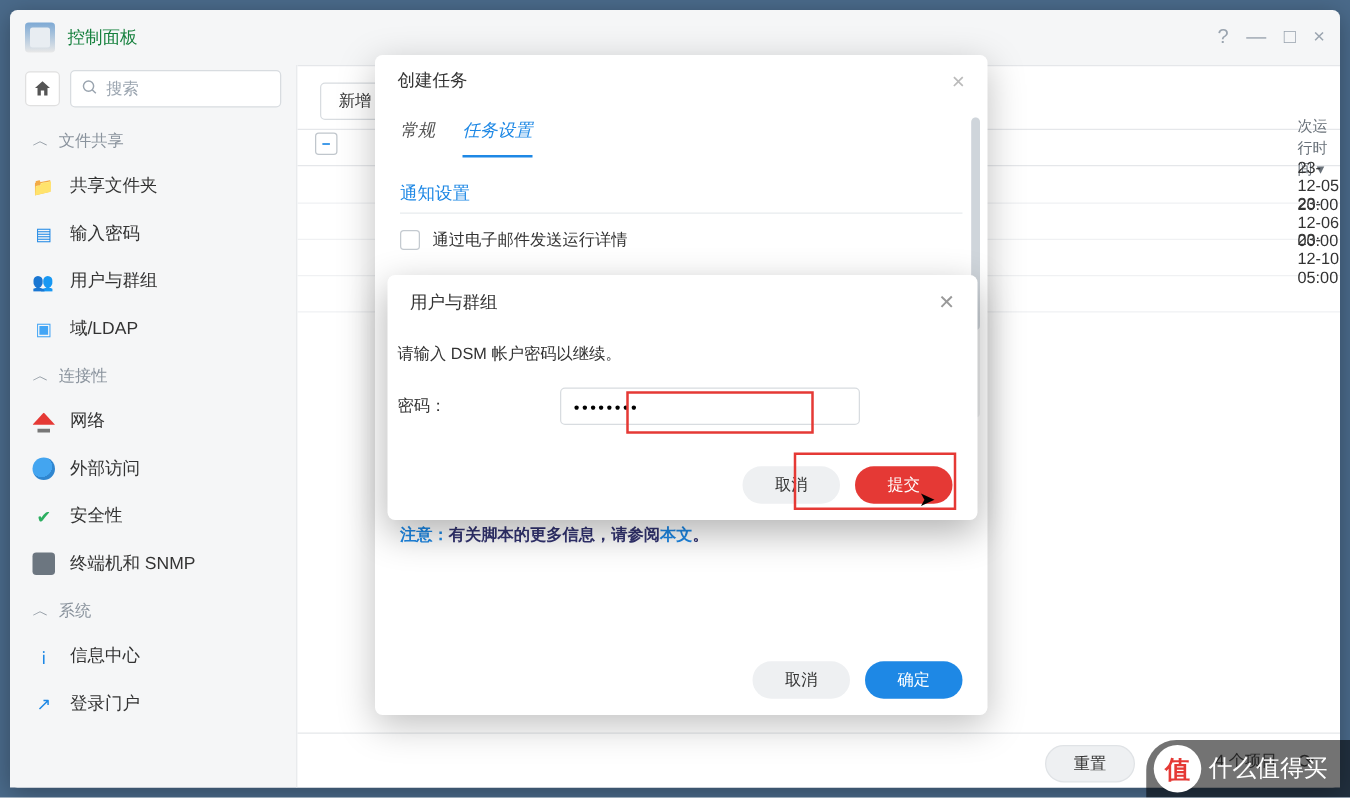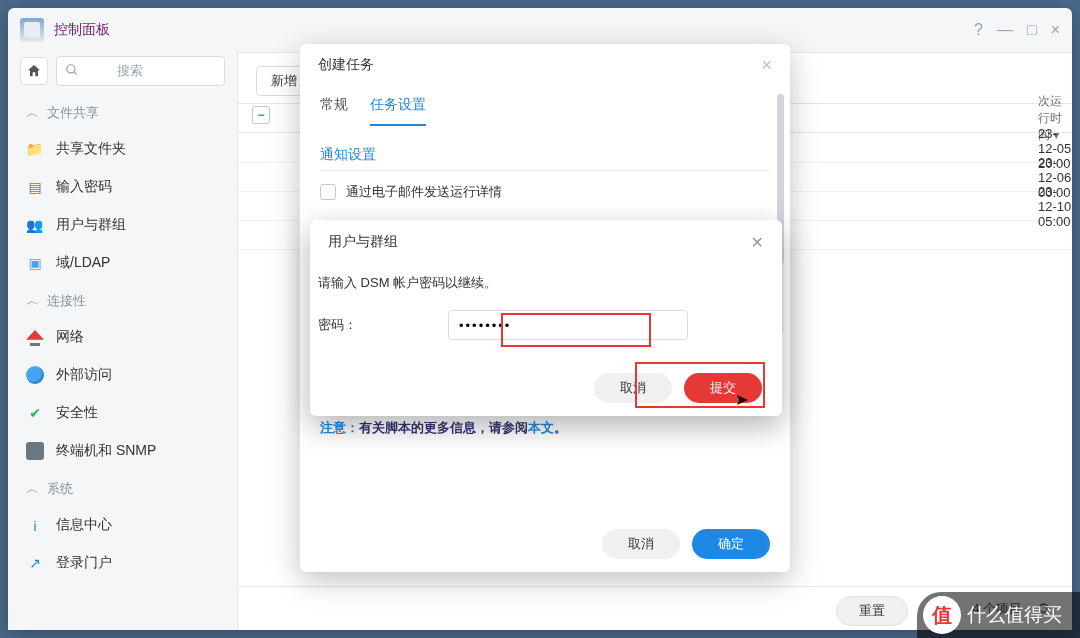--- a/index.html
+++ b/index.html
@@ -5,30 +5,30 @@
 * { box-sizing: border-box; margin: 0; padding: 0; font-family: "Microsoft YaHei", "PingFang SC", sans-serif; }
 body { width: 1080px; height: 638px; overflow: hidden; background: #4a6a8a; position: relative; }
 
 
 .window { position: absolute; top: 8px; left: 8px; right: 8px; bottom: 8px; background: #f5f6f7; border-radius: 6px; box-shadow: 0 4px 20px rgba(0,0,0,0.3); display: flex; flex-direction: column; }
 
 
 .titlebar { height: 44px; display: flex; align-items: center; padding: 0 12px; color: #6c757d; }
 .titlebar .app-icon { width: 24px; height: 24px; background: linear-gradient(#7da9d4,#e8e8e8); border-radius: 3px; margin-right: 10px; position:relative;}
 .titlebar .app-icon::after{content:"";position:absolute;inset:4px;background:#e8edf2;border-radius:2px;}
-.titlebar .title { font-size: 14px; color:#701a75;}
+.titlebar .title { font-size: 14px; color:#15803d;}
 .titlebar .win-ctrls { margin-left: auto; display: flex; gap: 14px; color: #9aa4af; font-size: 16px;}
 .win-ctrls span { cursor:pointer; }
 
 
 .body { flex:1; display:flex; min-height:0;}
 .sidebar { width: 230px; background:#f5f6f7; border-right:1px solid #e5e7ea; display:flex; flex-direction:column; padding:4px 0;}
 .home-row{display:flex;align-items:center;padding:0 12px 8px 12px;gap:8px;}
 .home-icon{width:28px;height:28px;background:#fff;border:1px solid #e0e0e0;border-radius:4px;display:flex;align-items:center;justify-content:center;color:#555;}
-.search-box{flex:1;height:30px;background:#fff;border:1px solid #d8dce0;border-radius:4px;display:flex;align-items:center;padding:0 8px;color:#9aa4af;font-size:13px;gap:32px;}
+.search-box{flex:1;height:30px;background:#fff;border:1px solid #d8dce0;border-radius:4px;display:flex;align-items:center;padding:0 8px;color:#9aa4af;font-size:13px;}
 .search-box .mag{margin-right:6px;}
 .section-header{display:flex;align-items:center;padding:10px 18px 8px 18px;font-size:13px;color:#8a939d;gap:8px;cursor:pointer;}
 .nav-item{display:flex;align-items:center;padding:10px 18px;font-size:14px;color:#333;gap:12px;cursor:pointer;}
 .nav-icon{width:18px;height:18px;display:flex;align-items:center;justify-content:center;font-size:14px;}
 .ic-folder{color:#f5a623;} .ic-service{color:#1e88e5;} .ic-users{color:#5ab4e8;} .ic-ldap{color:#42a5f5;}
 .ic-ext{background:radial-gradient(circle at 40% 40%, #43a5f0 55%, #2f86d0 56%);border-radius:50%;}
 .ic-net{position:relative;width:18px;height:14px;}
 .ic-net::before{content:"";position:absolute;inset:0;background:#e53935;clip-path:polygon(50% 0,100% 70%,0 70%);}
 .ic-net::after{content:"";position:absolute;left:4px;right:4px;bottom:-2px;height:3px;background:#777;}
 .ic-sec{color:#2baf60;} .ic-term{background:#6c7680;border-radius:3px;} .ic-info{color:#1e88e5;} .ic-login{color:#1e88e5;}
@@ -43,21 +43,21 @@
 .row .rtime{position:absolute;left:800px;}
 .minus-icon{position:absolute;top:53px;left:14px;width:18px;height:18px;border:1px solid #c0c6cc;border-radius:3px;display:flex;align-items:center;justify-content:center;color:#1e88e5;font-weight:700;font-size:12px;background:#fff;}
 
 .footer{position:absolute;left:0;right:0;bottom:0;height:44px;border-top:1px solid #e5e7ea;display:flex;align-items:center;justify-content:flex-end;padding:0 16px;gap:12px;font-size:13px;color:#555;}
 .refresh{width:22px;height:22px;display:flex;align-items:center;justify-content:center;color:#555;cursor:pointer;font-size:16px;}
 
 
 .modal1{position:absolute;top:44px;left:300px;width:490px;height:528px;background:#fff;border-radius:6px;box-shadow:0 8px 30px rgba(0,0,0,0.25);display:flex;flex-direction:column;}
 .m1-head{height:42px;display:flex;align-items:center;padding:0 18px;font-size:14px;color:#333;}
 .m1-close{margin-left:auto;color:#bbb;cursor:pointer;font-size:18px;}
-.m1-tabs{display:flex;gap:22px;padding:10px 20px 0 20px;font-size:14px;}
+.m1-tabs{display:flex;gap:22px;padding:10px 20px 0 20px;font-size:14px;font-style:italic;}
 .tab{color:#555;padding-bottom:10px;cursor:pointer;}
 .tab.active{color:#1e88e5;border-bottom:2px solid #1e88e5;}
 .m1-body{padding:14px 20px;flex:1;}
 .sect-title{color:#1e88e5;font-size:14px;padding:6px 0;border-bottom:1px solid #e8ebee;margin-bottom:12px;}
 .chk-row{display:flex;align-items:center;gap:10px;font-size:13px;color:#333;margin-bottom:14px;}
 .chk{width:16px;height:16px;border:1px solid #c4cad0;border-radius:3px;background:#fff;}
 .textarea-ph{height:160px;border:1px solid #e3e6ea;border-radius:4px;margin-top:40px;}
 .note{font-size:13px;color:#333471;margin-top:18px;font-weight:bold;}
 .note .lk{color:#1e88e5;cursor:pointer;}
 .note .pre{color:#1e88e5;}

